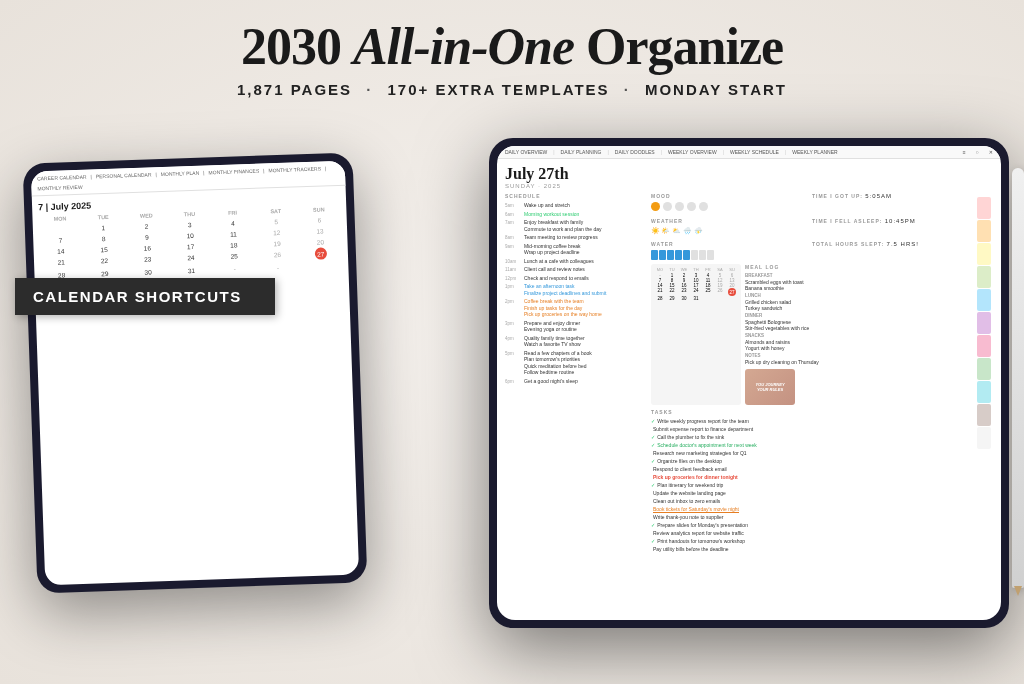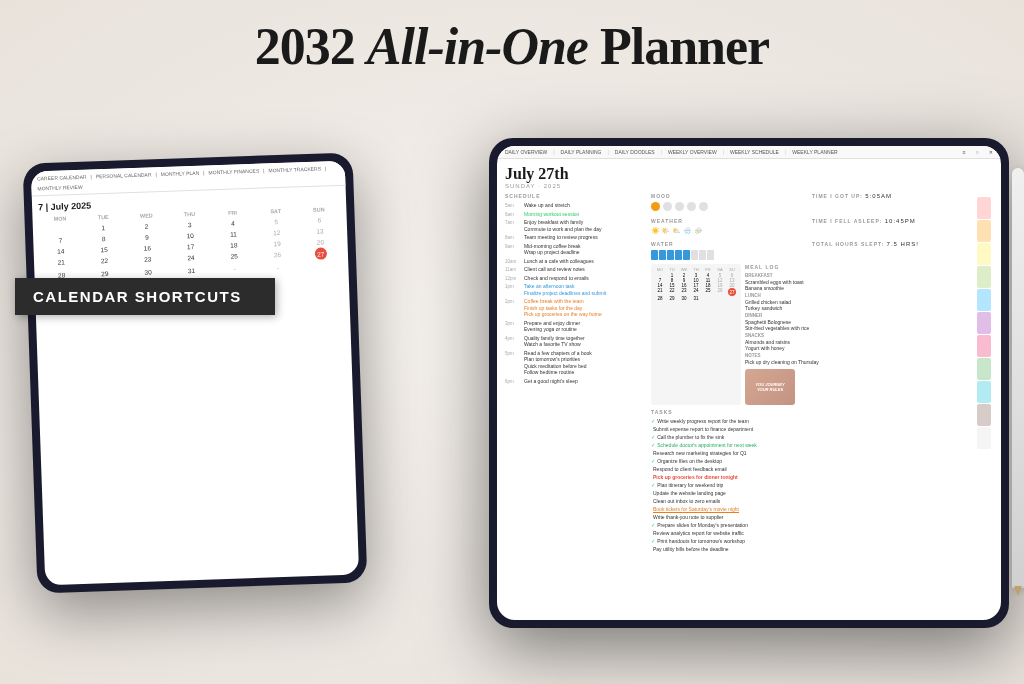--- a/index.html
+++ b/index.html
@@ -429,21 +429,24 @@
       margin: auto;
     }
   </style>
 </head>
 <body>
 
 <div class="container">
 
   <div class="title-area">
     <div class="main-title">
-      <span>2032 </span><span class="italic-part">All-in-One</span><span> Planner</span>
+      <span>2030 </span><span class="italic-part">All-in-One</span><span> Organize</span>
+    </div>
+    <div class="subtitle">
+      1,871 PAGES <span class="dot">·</span> 170+ EXTRA TEMPLATES <span class="dot">·</span> MONDAY START
     </div>
   </div>
 
   <div class="app-icons">
 
     <div class="app-icon calendar-ios">
       <span class="day-label">TUE</span>
       <span class="day-num">14</span>
     </div>
 

